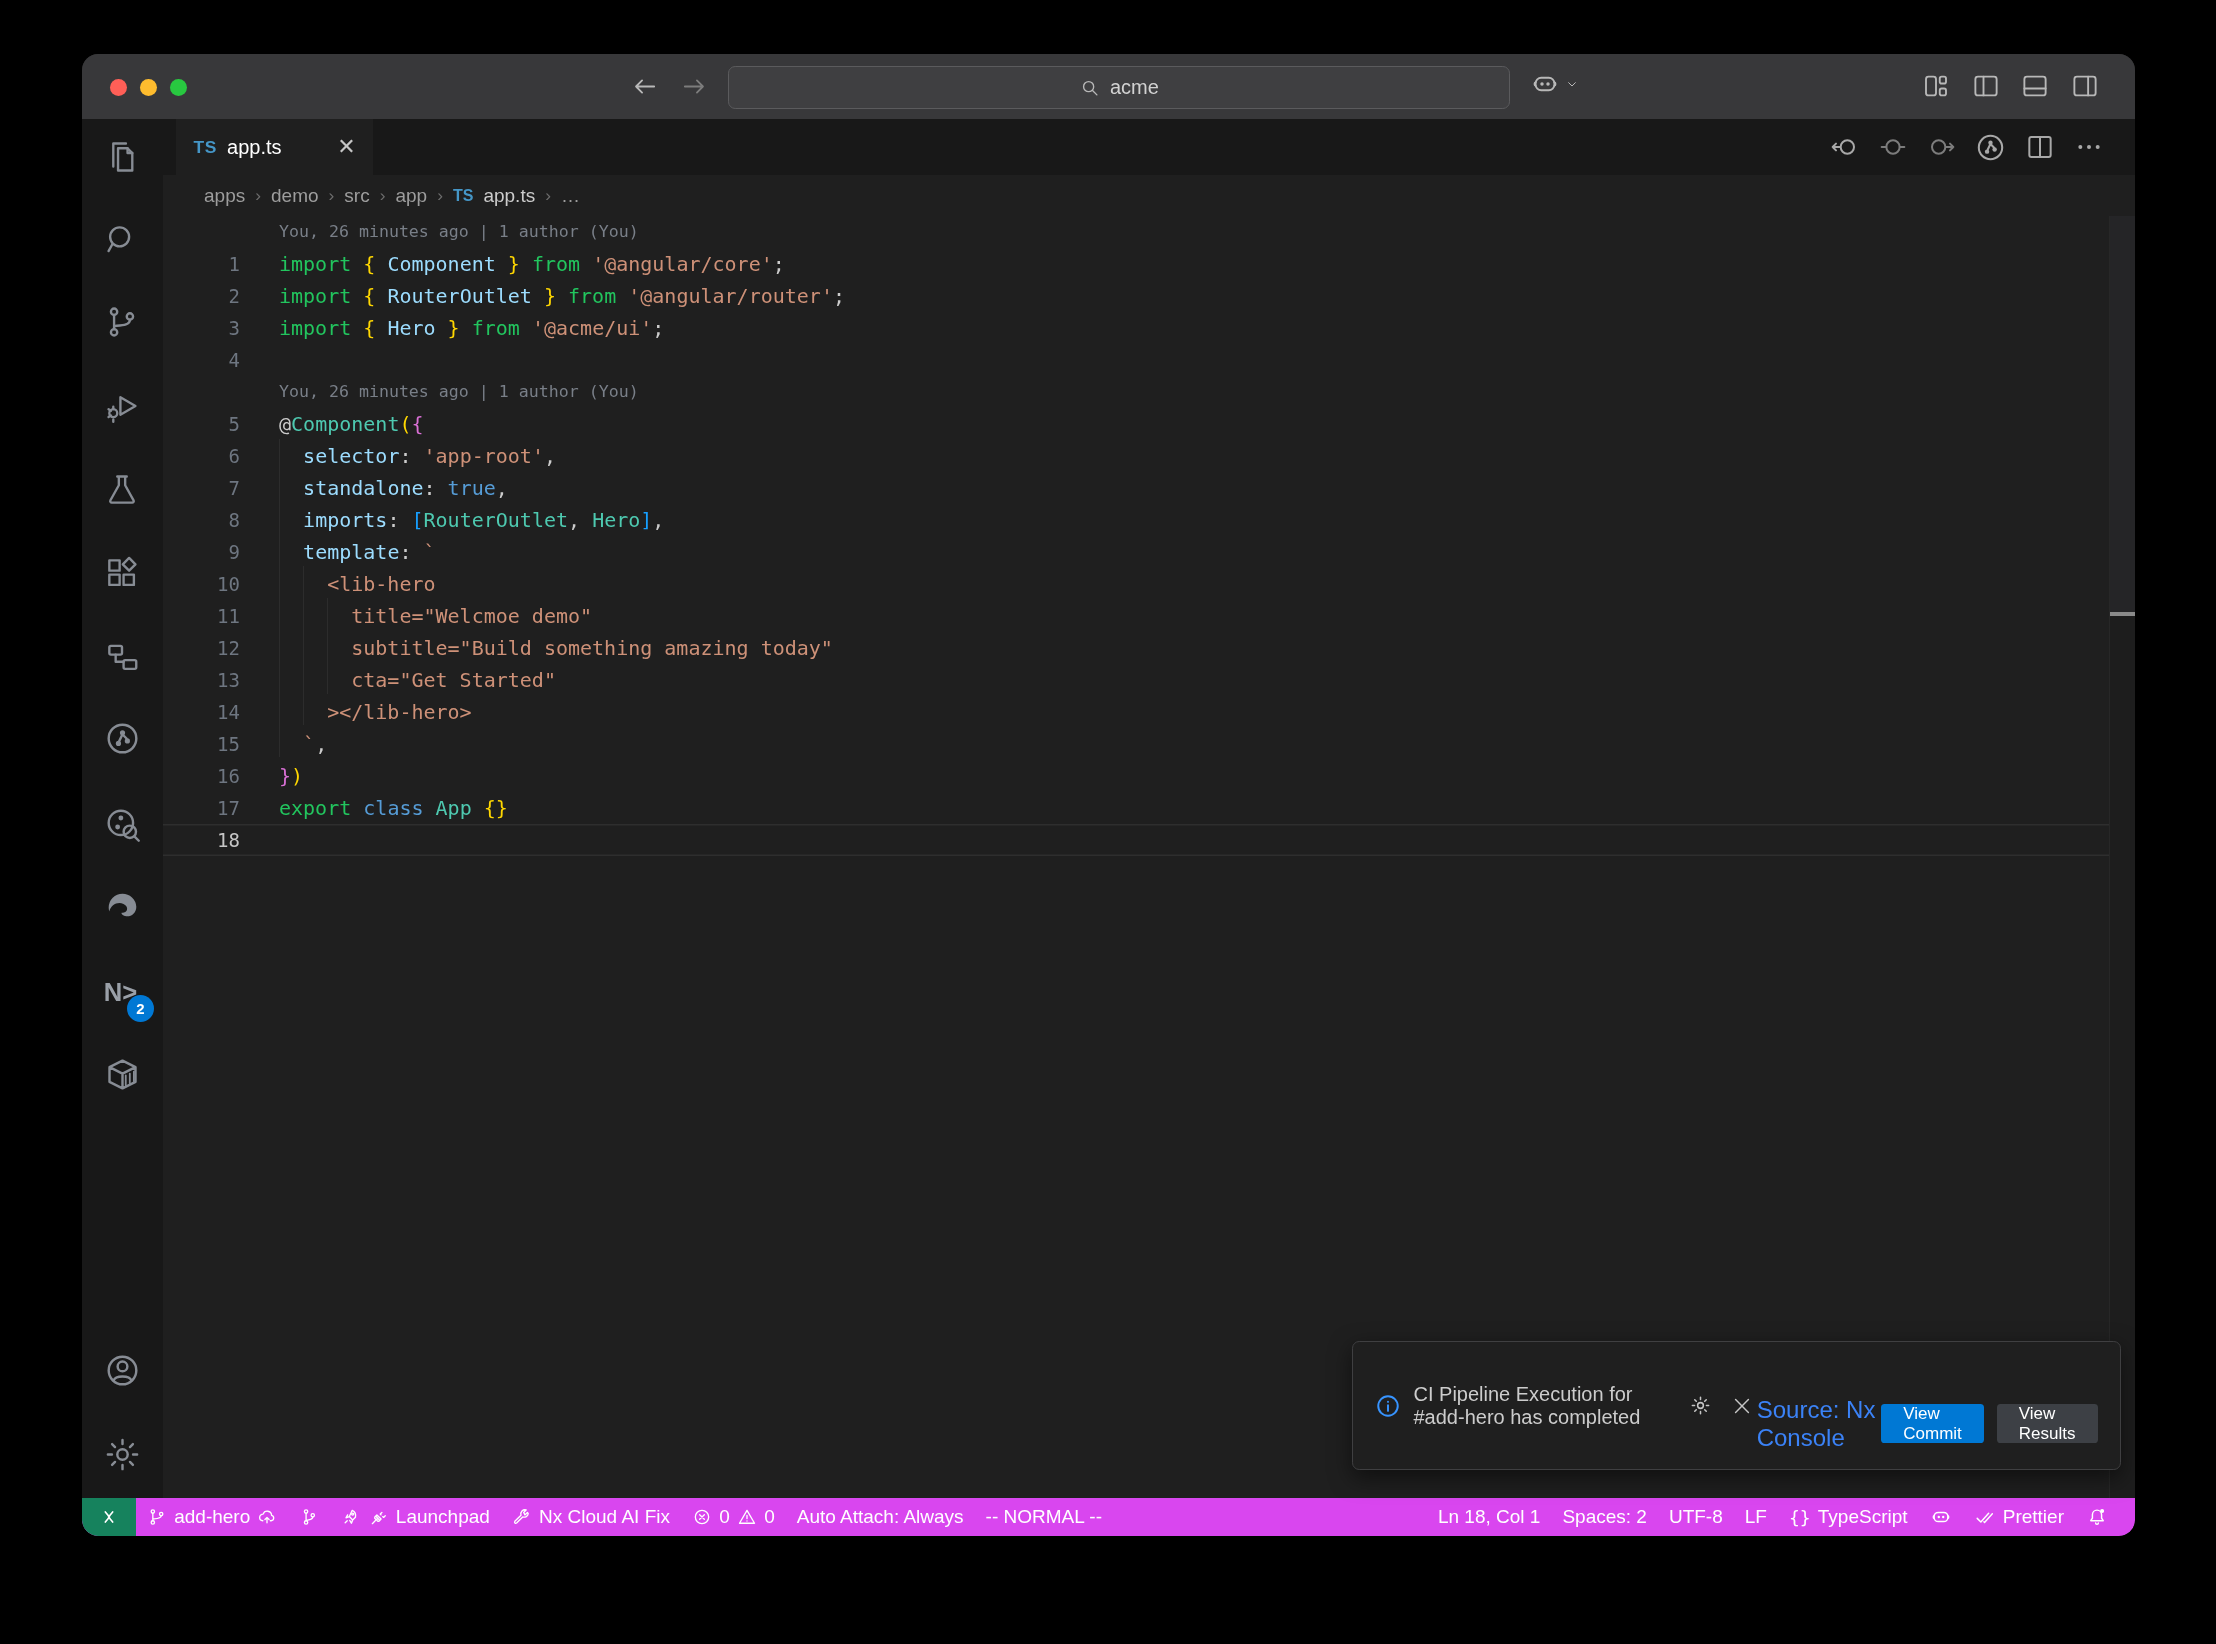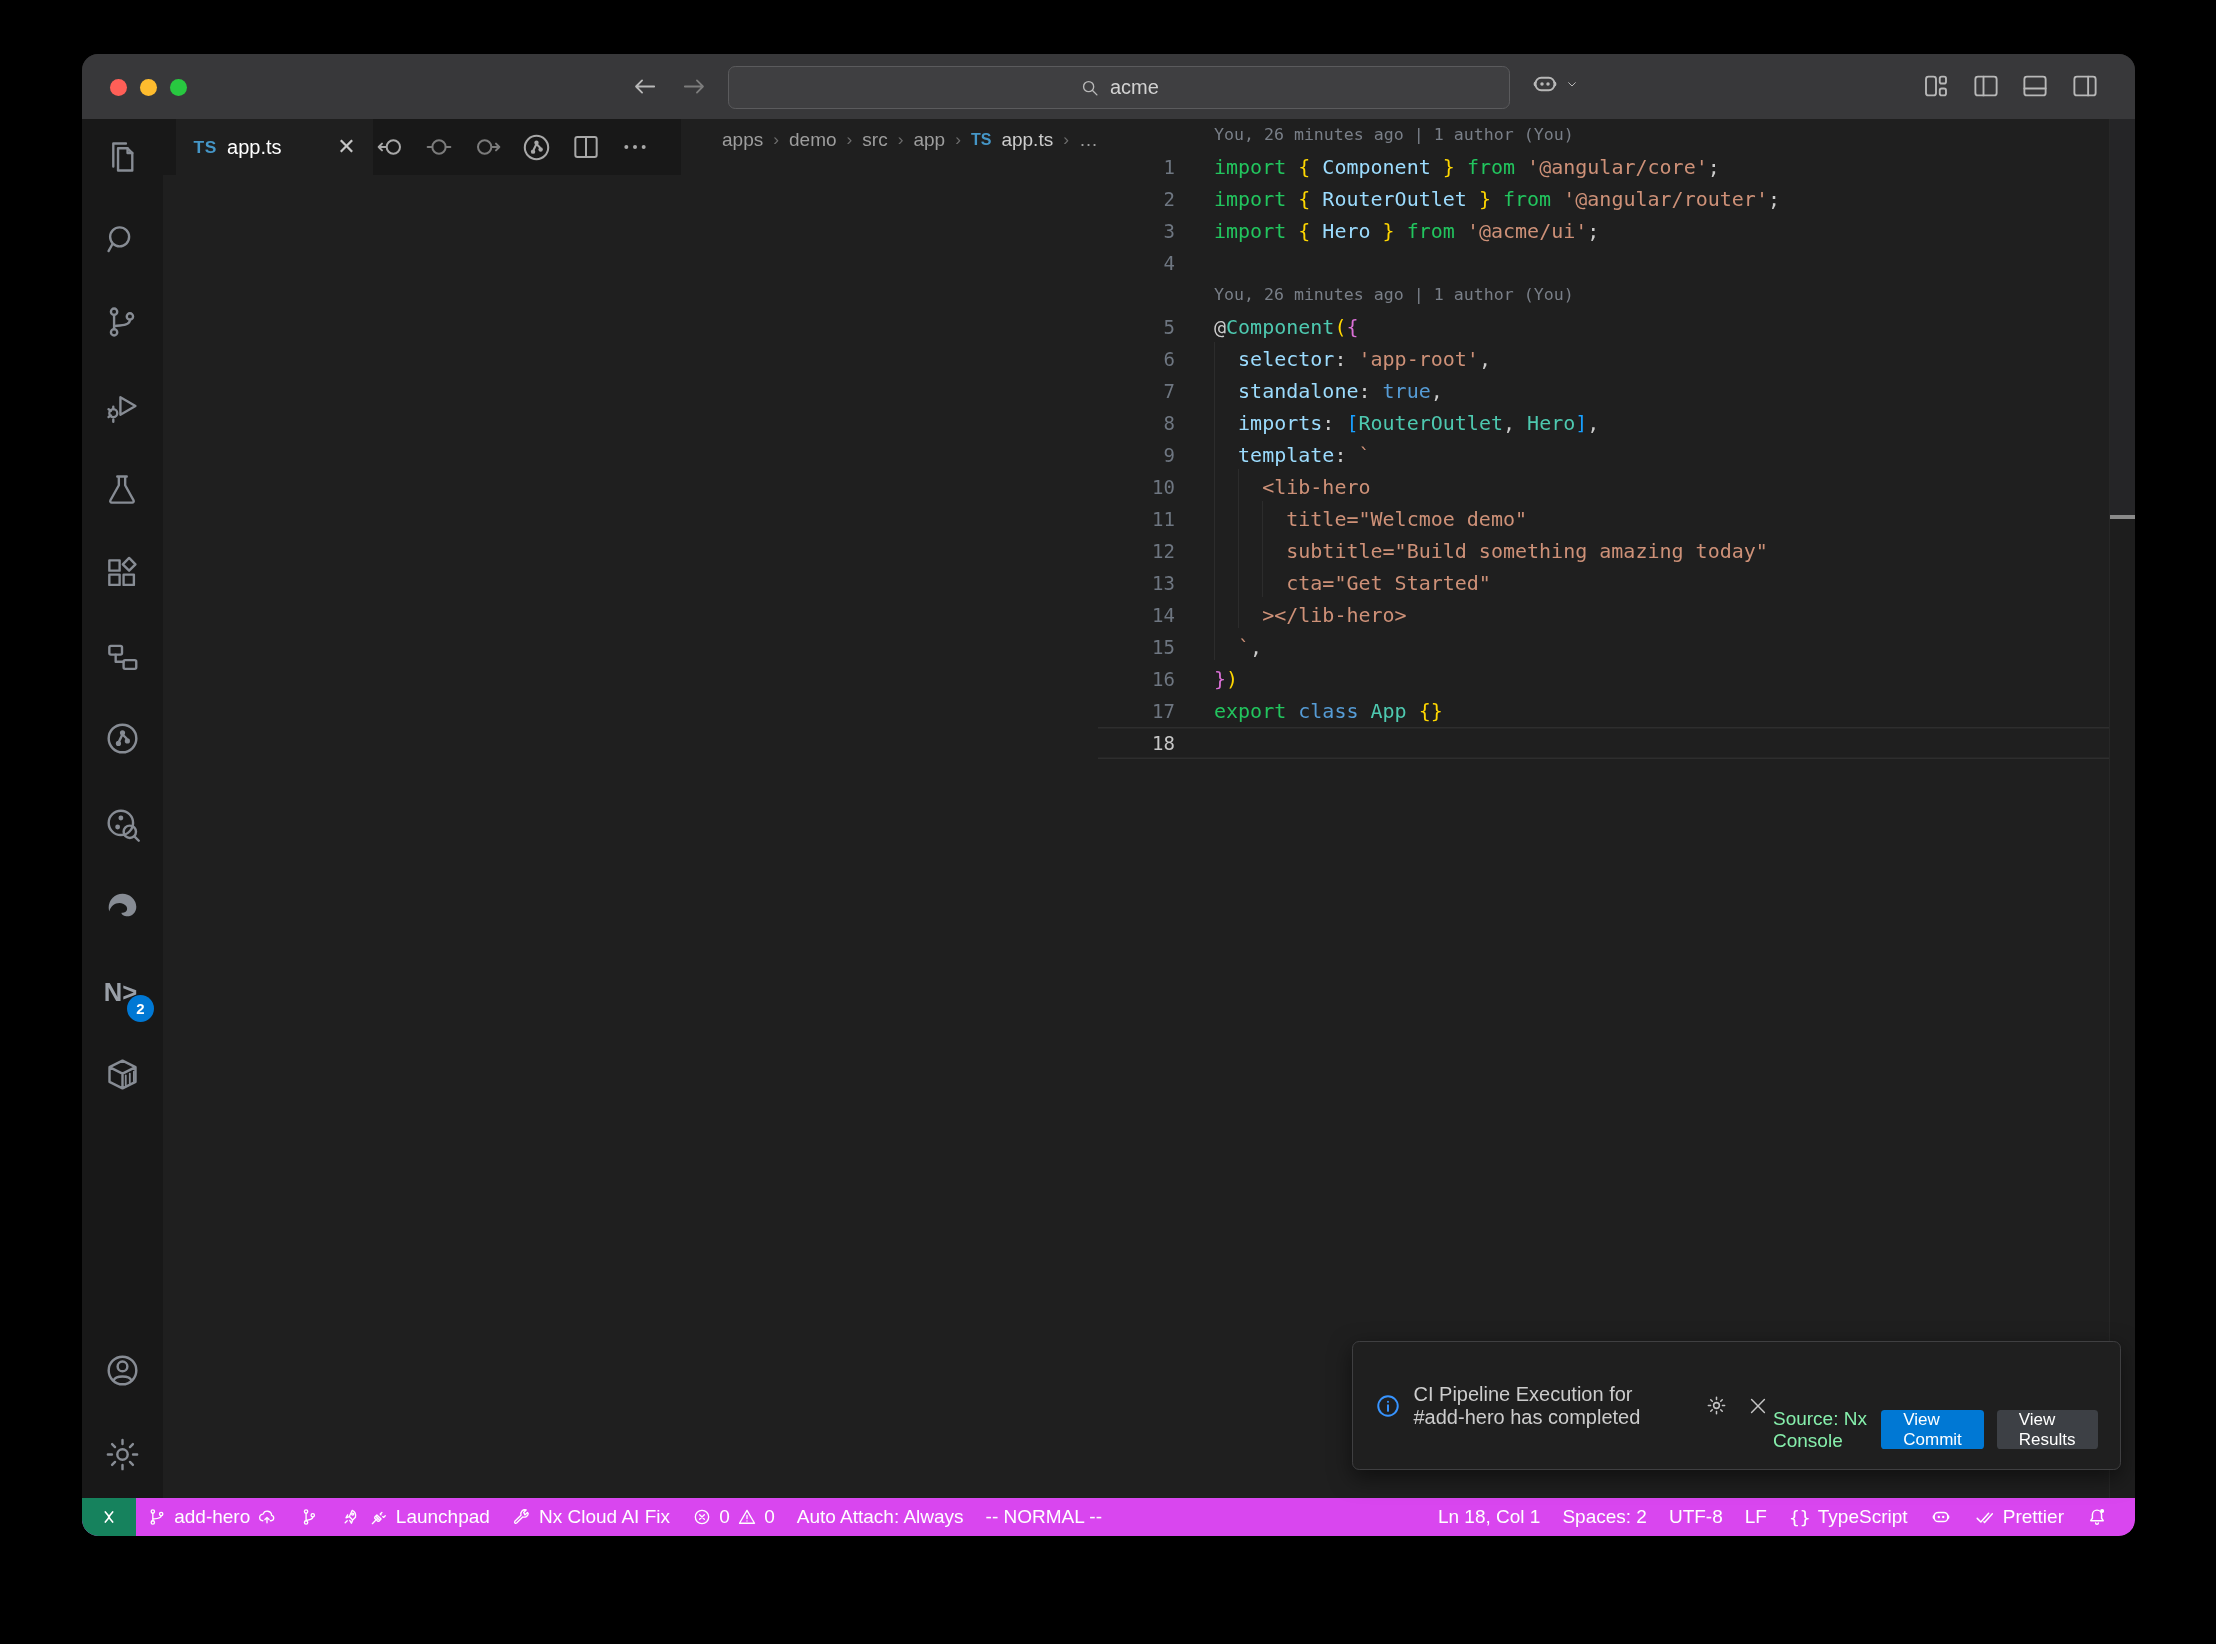--- a/index.html
+++ b/index.html
@@ -24,21 +24,21 @@
   svg{display:block;}
   .oicon{stroke:#b8b8b8;fill:none;stroke-width:1.5;stroke-linecap:round;stroke-linejoin:round;}
   
   .main{position:absolute;top:65px;bottom:38px;left:0;right:0;display:flex;}
   .activitybar{width:81px;background:#181818;position:relative;flex:none;}
   .abitem{position:absolute;left:17.4px;width:46px;height:46px;display:flex;align-items:center;justify-content:center;}
   .abitem svg{stroke:#878c94;fill:none;stroke-width:1.5;stroke-linecap:round;stroke-linejoin:round;}
   .badge{position:absolute;right:-8.7px;bottom:-7.2px;width:27.5px;height:27.5px;border-radius:50%;
          background:#0078d4;color:#fff;font-size:15px;font-weight:bold;display:flex;align-items:center;justify-content:center;}
   
-  .editor{flex:1;display:flex;flex-direction:row;background:#1f1f1f;position:relative;min-width:0;}
+  .editor{flex:1;display:flex;flex-direction:column;background:#1f1f1f;position:relative;min-width:0;}
   .tabbar{height:56px;background:#181818;display:flex;align-items:stretch;flex:none;}
   .tab{margin-left:13px;width:197px;background:#1f1f1f;display:flex;align-items:center;
        padding:0 17.4px;gap:10px;font-size:20px;color:#ffffff;box-sizing:border-box;}
   .tsbadge{color:#4596c7;font-weight:bold;font-size:17.4px;letter-spacing:0.7px;}
   .tabclose{margin-left:auto;color:#c5c5c5;font-size:22px;line-height:1;}
   .editoractions{margin-left:auto;display:flex;align-items:center;gap:16px;padding-right:30px;}
   .eabtn{width:33px;height:33px;display:flex;align-items:center;justify-content:center;}
   .eabtn svg{stroke:#a8a8a8;fill:none;stroke-width:1.5;stroke-linecap:round;stroke-linejoin:round;}
   .breadcrumbs{height:41px;display:flex;align-items:center;padding-left:41px;gap:10px;
                font-size:19px;color:#9d9d9d;flex:none;}
@@ -73,21 +73,21 @@
   .sb-braces{font-family:"DejaVu Sans Mono",monospace;font-size:18px;}
   
   .toast{position:absolute;right:14.5px;bottom:66px;width:769px;height:129px;background:#1f1f1f;
          border:1.4px solid #3f3f41;border-radius:7.2px;box-shadow:0 7.2px 22px rgba(0,0,0,.5);
          display:flex;flex-direction:row;padding:17.4px 22px;box-sizing:border-box;z-index:5;}
   .toast-row1{display:flex;align-items:center;gap:13px;}
   .toast-title{flex:1;font-size:20px;color:#cccccc;}
   .ticon{width:29px;height:29px;display:flex;align-items:center;justify-content:center;}
   .ticon svg{stroke:#c5c5c5;fill:none;stroke-width:1.6;stroke-linecap:round;stroke-linejoin:round;}
   .toast-row2{margin-top:auto;display:flex;align-items:center;}
-  .toast-src{font-size:19px;color:#86efac;}
+  .toast-src{font-size:24px;color:#3b82f6;}
   .toast-btns{margin-left:auto;display:flex;gap:13px;}
   .btn{height:39px;padding:0 22px;display:flex;align-items:center;border-radius:3.6px;font-size:17px;color:#fff;}
   .btn.primary{background:#0078d4;}
   .btn.secondary{background:#3d4045;}
 </style>
 </head>
 <body>
 
 <div class="window">
 

